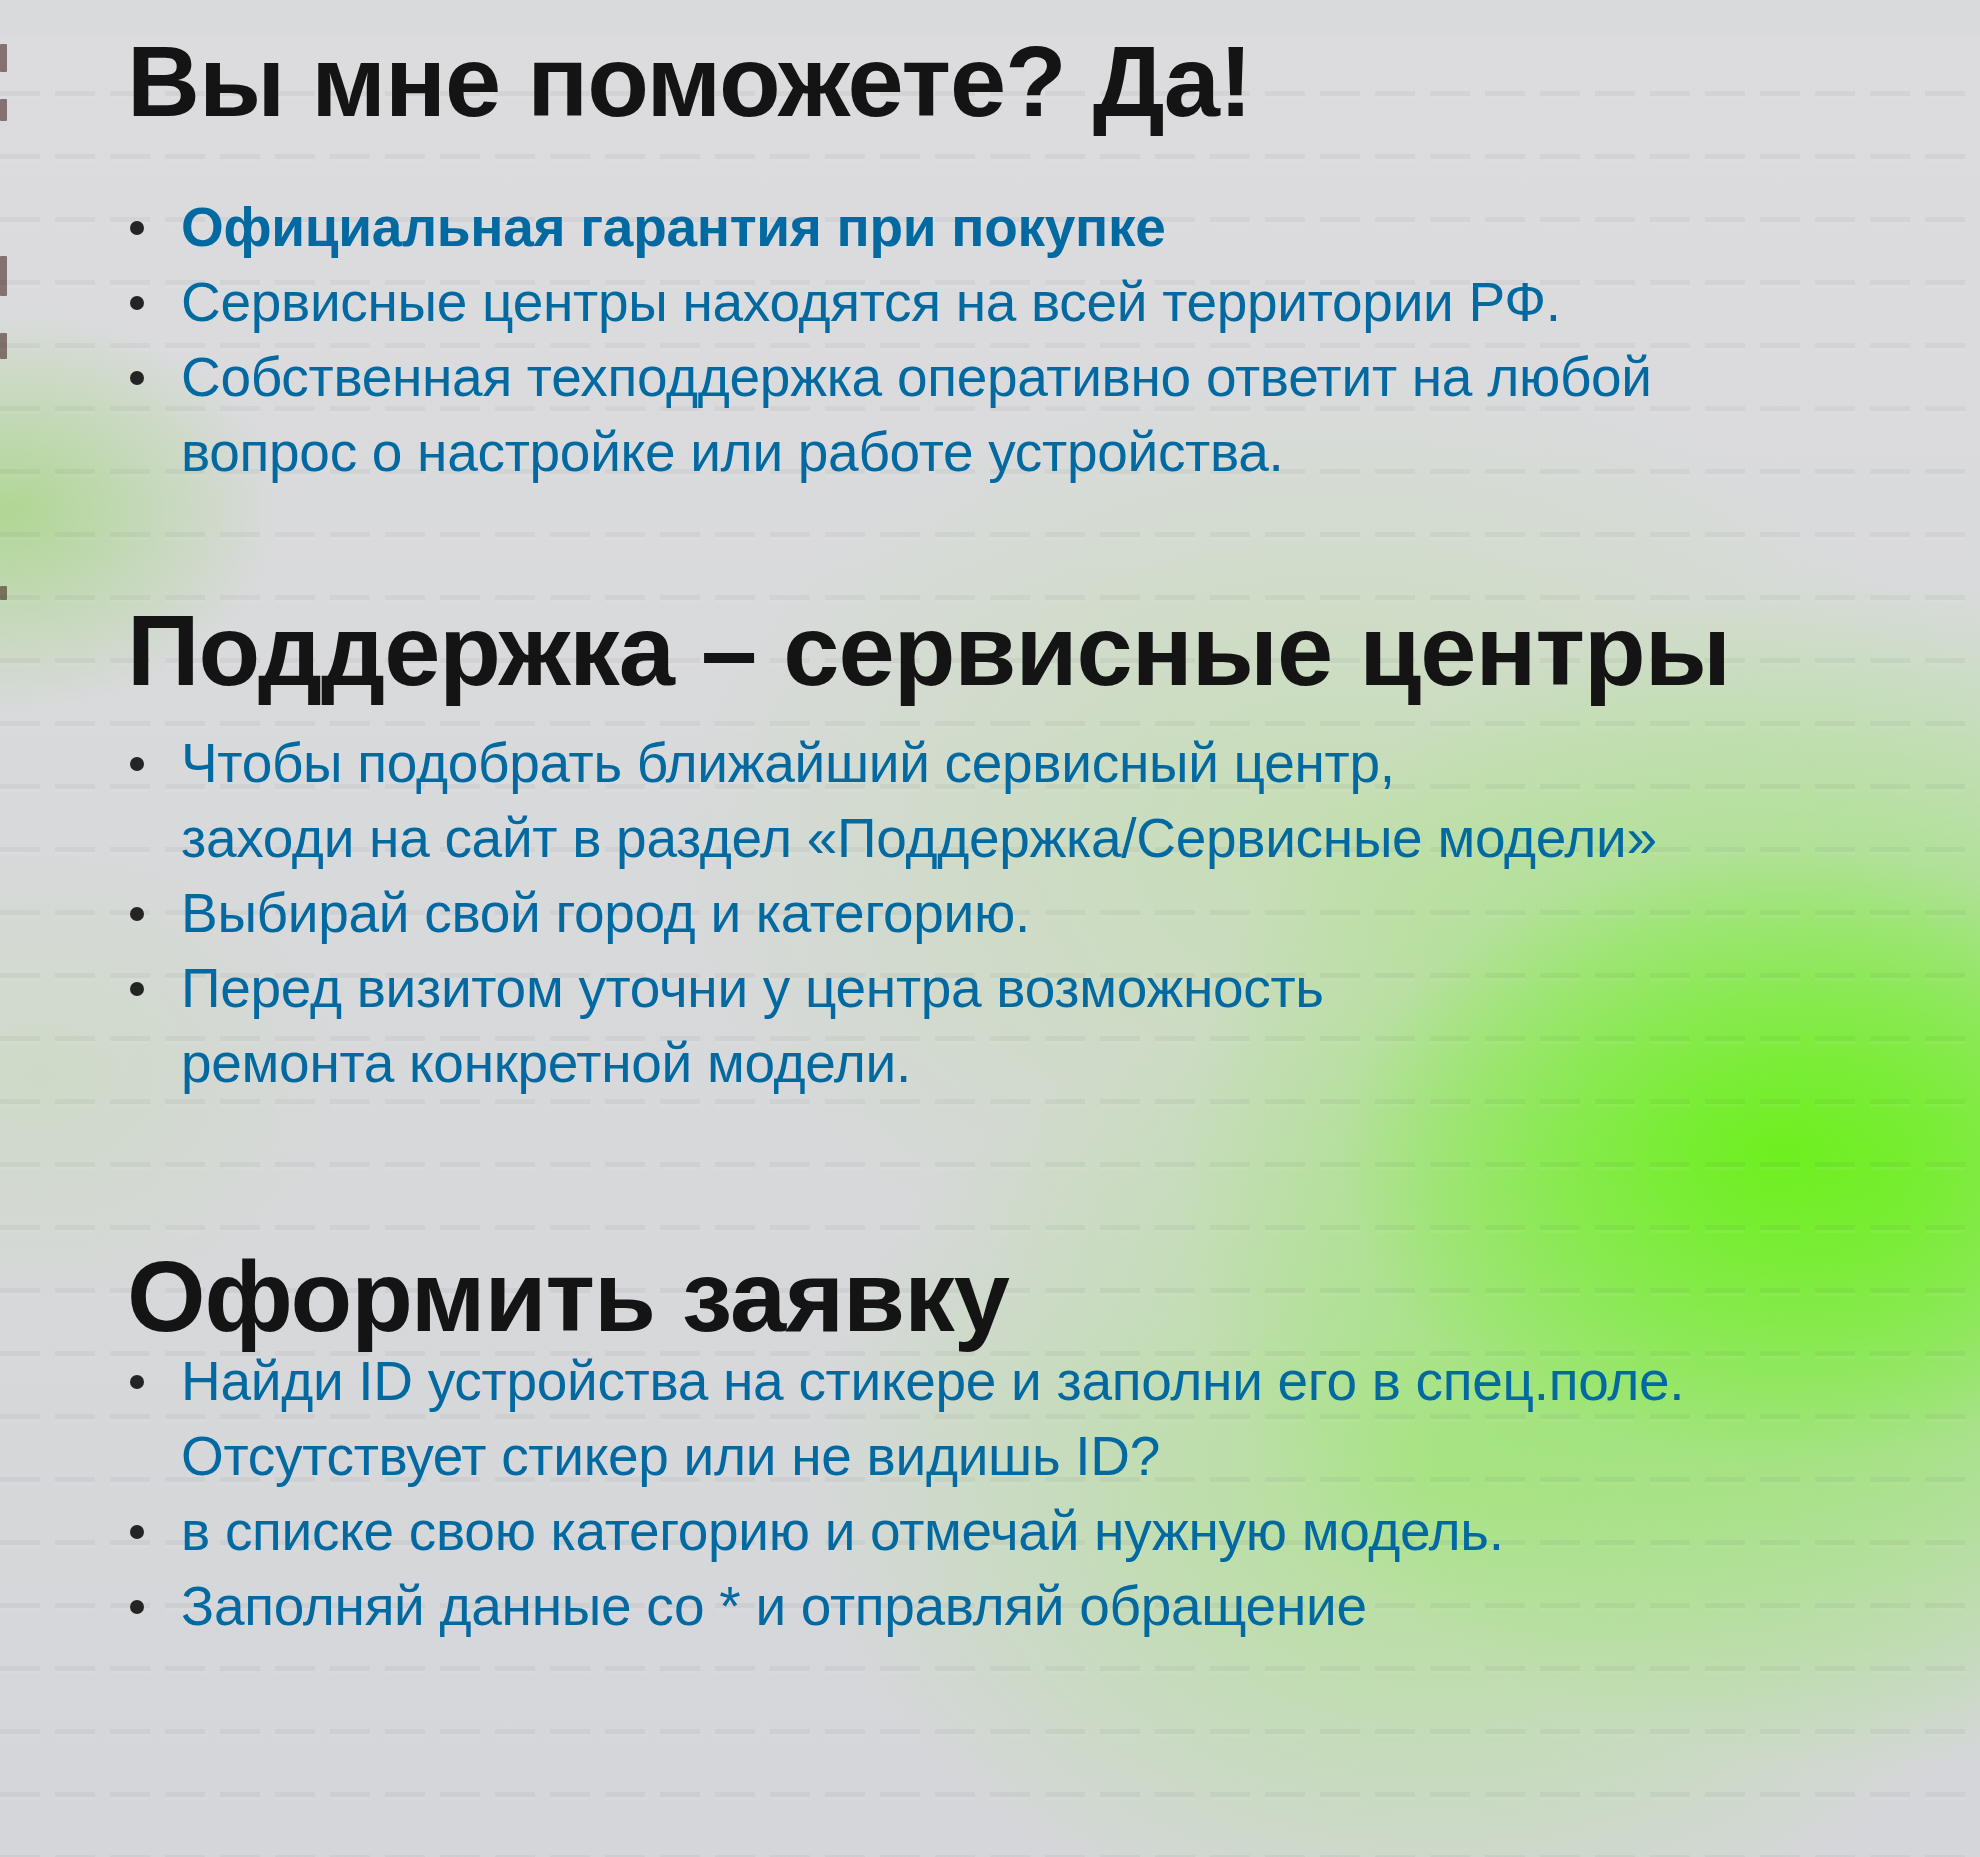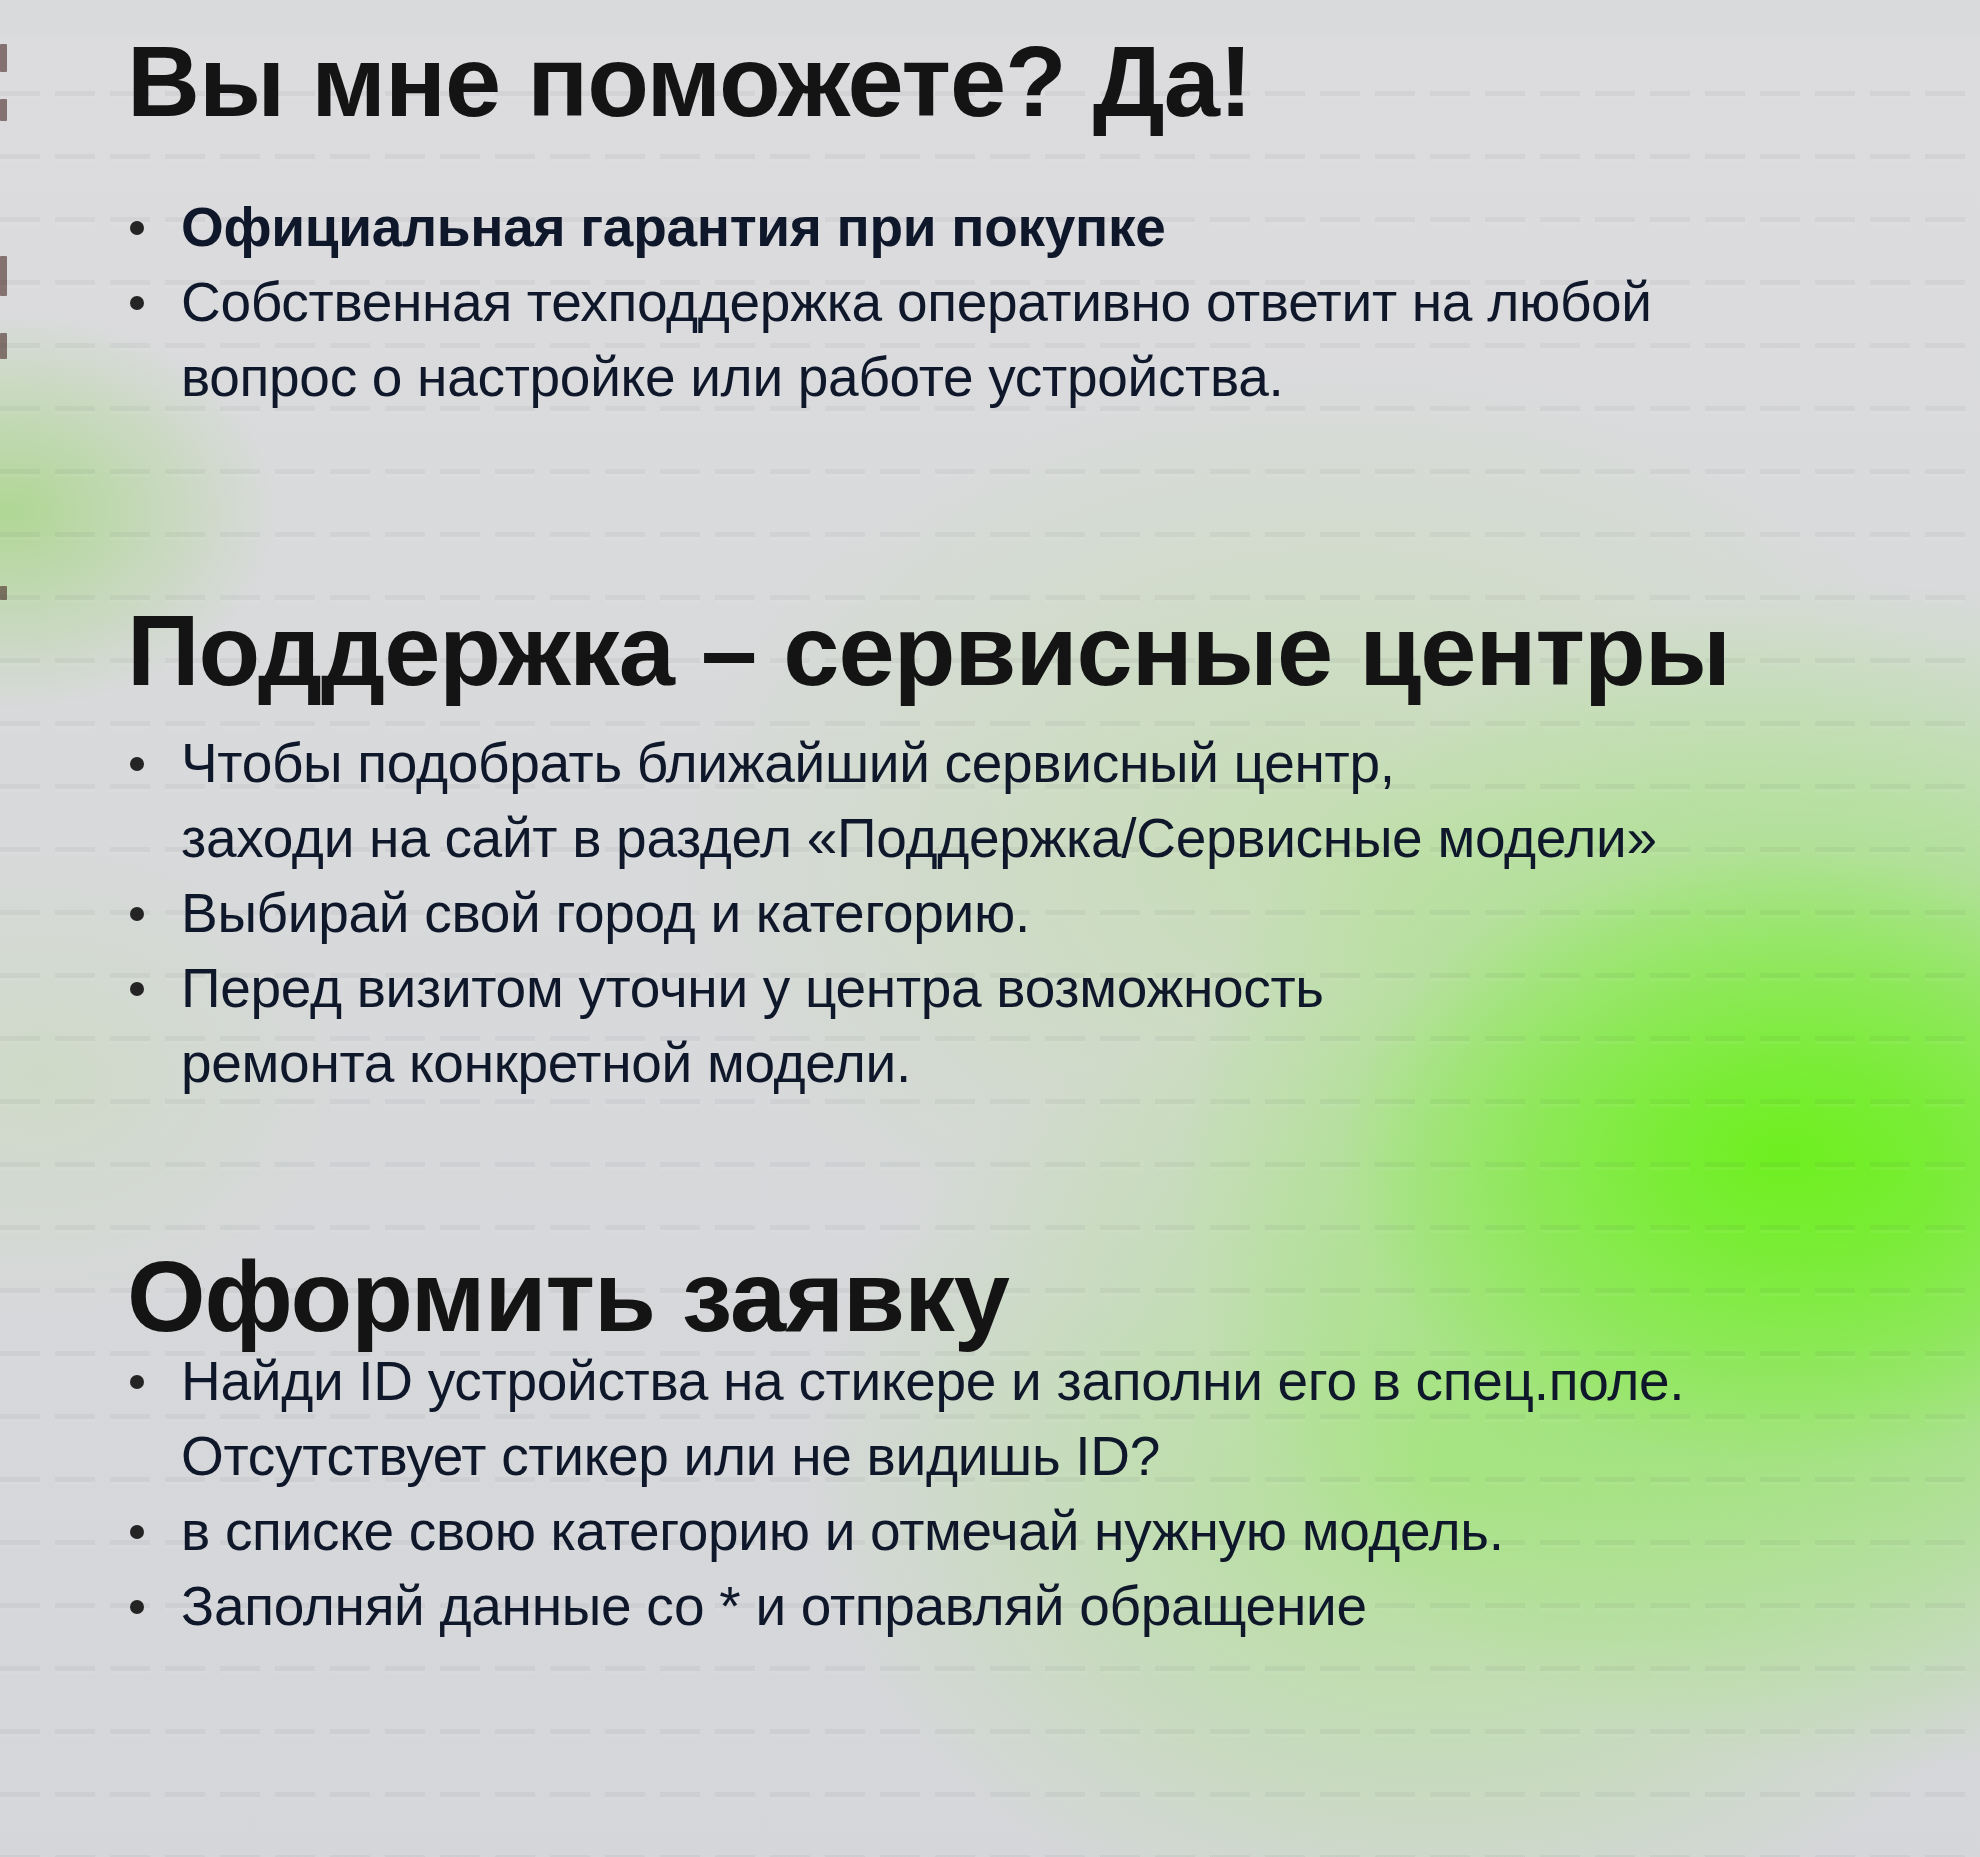--- a/index.html
+++ b/index.html
@@ -35,21 +35,21 @@
   .heading{
     position:absolute;left:127px;margin:0;
     color:#141414;font-weight:700;font-size:101px;line-height:101px;
     letter-spacing:-1px;white-space:nowrap;
   }
   .h1{top:-5px;}
   .h2{top:564px;}
   .h3{top:1210px;}
   .list{
     position:absolute;left:129px;
-    color:#0f172a;font-size:55px;line-height:75px;letter-spacing:-0.3px;
+    color:#0369a1;font-size:55px;line-height:75px;letter-spacing:-0.3px;
   }
   .l1{top:154px;}
   .l2{top:690px;}
   .l3{top:1308px;}
   .item{position:relative;padding-left:52px;}
   .line{display:block;white-space:nowrap;}
   .bold{font-weight:700;}
   .dot{
     position:absolute;left:1px;top:31px;width:14px;height:14px;
     border-radius:50%;background:#242424;
@@ -67,20 +67,24 @@
   <div class="edge-mark" style="top:220px;height:40px"></div>
   <div class="edge-mark" style="top:297px;height:26px"></div>
   <div class="edge-mark" style="top:550px;height:14px"></div>
 
   <h1 class="heading h1">Вы мне поможете? Да!</h1>
 
   <div class="list l1">
     <div class="item">
       <span class="dot"></span>
       <span class="line bold">Официальная гарантия при покупке</span>
+    </div>
+    <div class="item">
+      <span class="dot"></span>
+      <span class="line">Сервисные центры находятся на всей территории РФ.</span>
     </div>
     <div class="item">
       <span class="dot"></span>
       <span class="line">Собственная техподдержка оперативно ответит на любой</span>
       <span class="line">вопрос о настройке или работе устройства.</span>
     </div>
   </div>
 
   <h2 class="heading h2">Поддержка – сервисные центры</h2>
 

